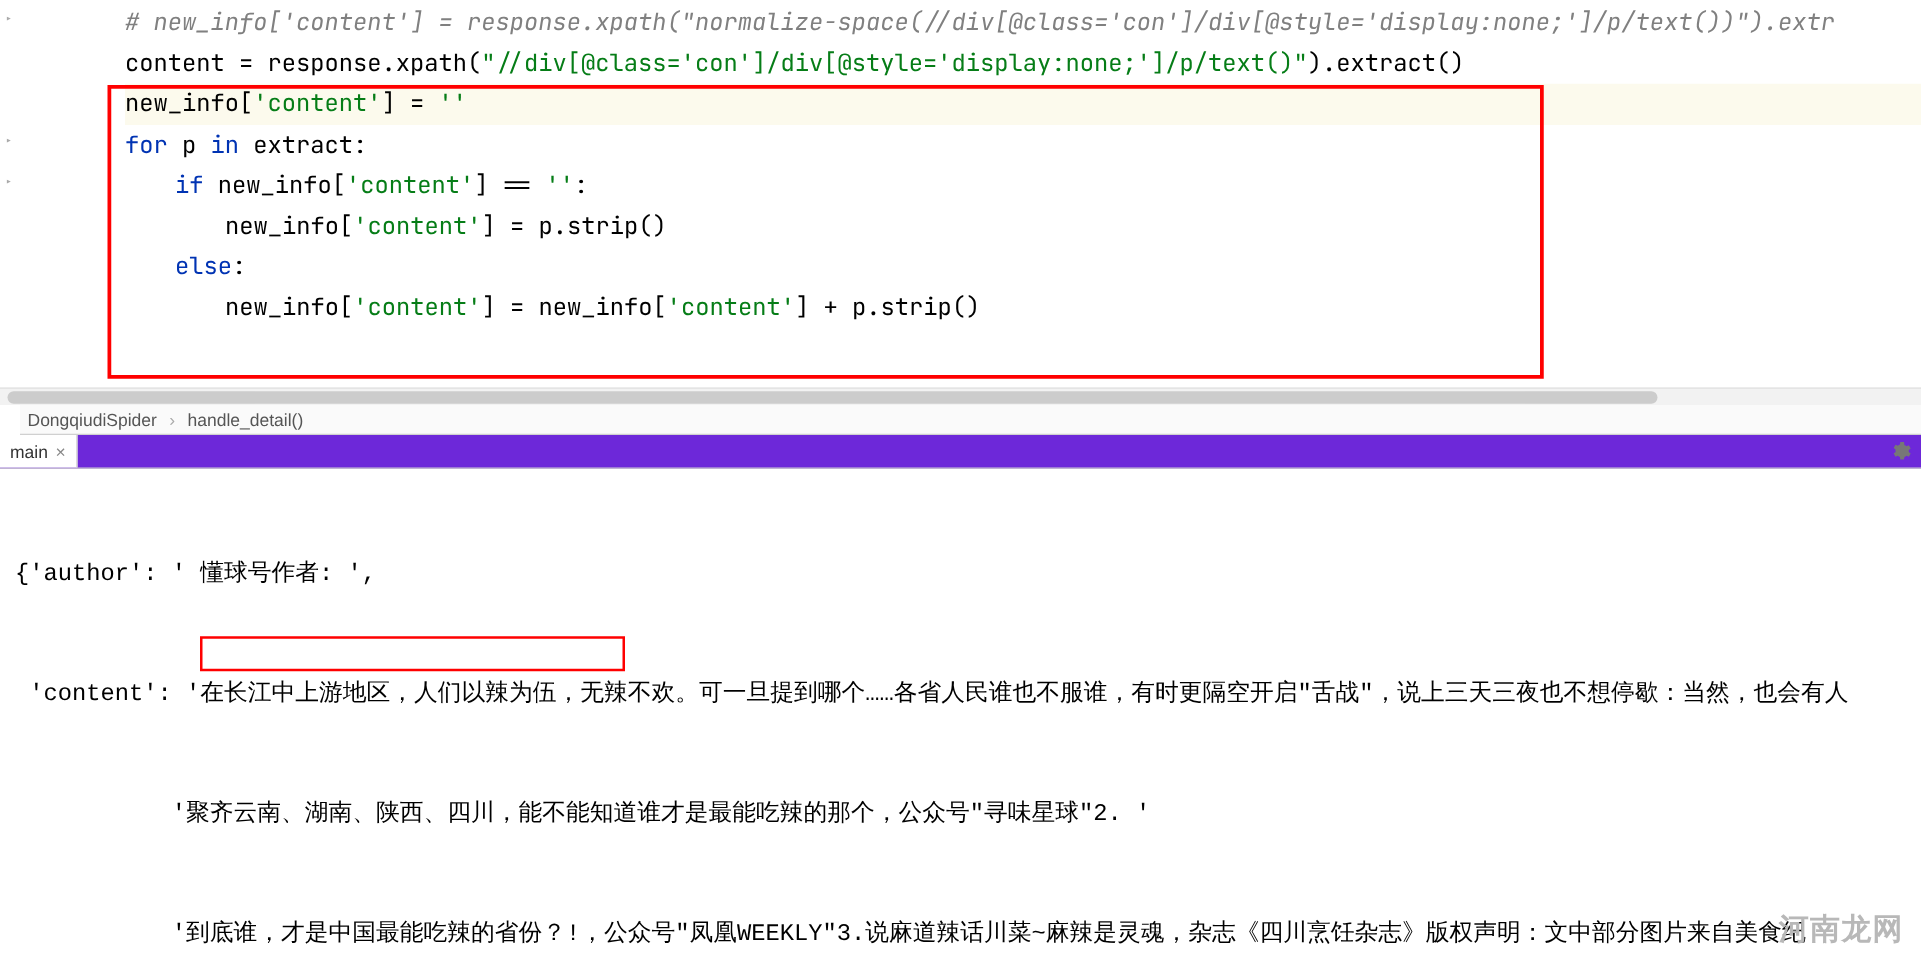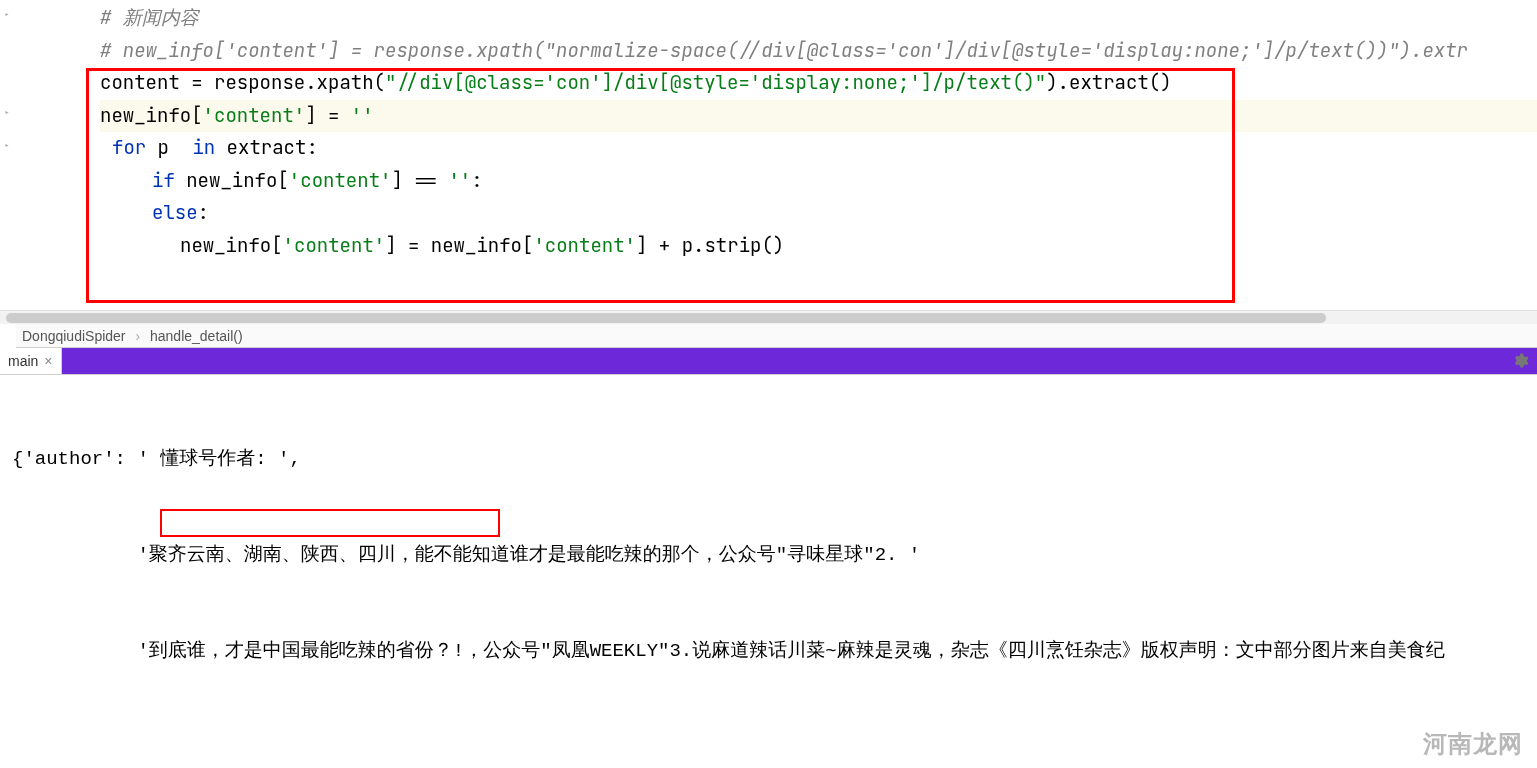--- a/index.html
+++ b/index.html
@@ -38,21 +38,21 @@
     padding-top: 2px;
   }
   .code-line {
     height: 32.5px;
     line-height: 32.5px;
     white-space: pre;
     font-style: italic;
   }
   .code-line.normal { font-style: normal; }
   .comment { color: #808080; font-style: italic; }
-  .kw { color: #0033b3; font-style: normal; font-weight: normal; margin-left: 12px; }
+  .kw { color: #0033b3; font-style: normal; font-weight: normal; }
   .ident { color: #000000; font-style: normal; }
   .str { color: #067d17; font-style: normal; }
   .highlighted-line {
     background: #fcfaed;
   }
   .red-box-1 {
     position: absolute;
     left: 86px;
     top: 68px;
     width: 1149px;
@@ -153,26 +153,26 @@
 </head>
 <body>
 
 <div class="editor-area">
   <div class="gutter">
     <div class="fold-mark" style="top:10px">▸</div>
     <div class="fold-mark" style="top:108px">▸</div>
     <div class="fold-mark" style="top:141px">▸</div>
   </div>
   <div class="code-lines">
-    <div class="code-line"><span class="comment"># 新闻内容</span></div>
     <div class="code-line"><span class="comment"># new_info['content'] = response.xpath("normalize-space(//div[@class='con']/div[@style='display:none;']/p/text())").extr</span></div>
     <div class="code-line normal"><span class="ident">content = response.xpath(</span><span class="str">"//div[@class='con']/div[@style='display:none;']/p/text()"</span><span class="ident">).extract()</span></div>
     <div class="code-line normal highlighted-line"><span class="ident">new_info[</span><span class="str">'content'</span><span class="ident">] = </span><span class="str">''</span></div>
     <div class="code-line normal"><span class="kw">for</span><span class="ident"> p </span><span class="kw">in</span><span class="ident"> extract:</span></div>
     <div class="code-line normal" style="padding-left:40px"><span class="kw">if</span><span class="ident"> new_info[</span><span class="str">'content'</span><span class="ident">] == </span><span class="str">''</span><span class="ident">:</span></div>
+    <div class="code-line normal" style="padding-left:80px"><span class="ident">new_info[</span><span class="str">'content'</span><span class="ident">] = p.strip()</span></div>
     <div class="code-line normal" style="padding-left:40px"><span class="kw">else</span><span class="ident">:</span></div>
     <div class="code-line normal" style="padding-left:80px"><span class="ident">new_info[</span><span class="str">'content'</span><span class="ident">] = new_info[</span><span class="str">'content'</span><span class="ident">] + p.strip()</span></div>
   </div>
   <div class="red-box-1"></div>
 </div>
 
 <div class="h-scroll">
   <div class="h-thumb"></div>
 </div>
 
@@ -187,20 +187,21 @@
     <span>main</span>
     <span class="close-x">×</span>
   </div>
   <svg class="gear" viewBox="0 0 24 24">
     <path fill="currentColor" d="M12 8a4 4 0 100 8 4 4 0 000-8zm9.4 4a7.8 7.8 0 00-.1-1.3l2.1-1.6-2-3.5-2.5 1a7.7 7.7 0 00-2.2-1.3L16.3 2h-4l-.4 2.7a7.7 7.7 0 00-2.2 1.3l-2.5-1-2 3.5 2.1 1.6a7.8 7.8 0 000 2.6l-2.1 1.6 2 3.5 2.5-1c.7.5 1.4 1 2.2 1.3l.4 2.7h4l.4-2.7c.8-.3 1.5-.8 2.2-1.3l2.5 1 2-3.5-2.1-1.6c.1-.4.1-.9.1-1.3z"></path>
   </svg>
 </div>
 
 <div class="output-area">
   <div class="output-line">{'author': ' 懂球号作者: ',</div>
+  <div class="output-line"> 'content': '在长江中上游地区，人们以辣为伍，无辣不欢。可一旦提到哪个……各省人民谁也不服谁，有时更隔空开启"舌战"，说上三天三夜也不想停歇：当然，也会有人</div>
   <div class="output-line">           '聚齐云南、湖南、陕西、四川，能不能知道谁才是最能吃辣的那个，公众号"寻味星球"2. '</div>
   <div class="output-line">           '到底谁，才是中国最能吃辣的省份？!，公众号"凤凰WEEKLY"3.说麻道辣话川菜~麻辣是灵魂，杂志《四川烹饪杂志》版权声明：文中部分图片来自美食纪</div>
   
   
   
   
   
   
   
 

